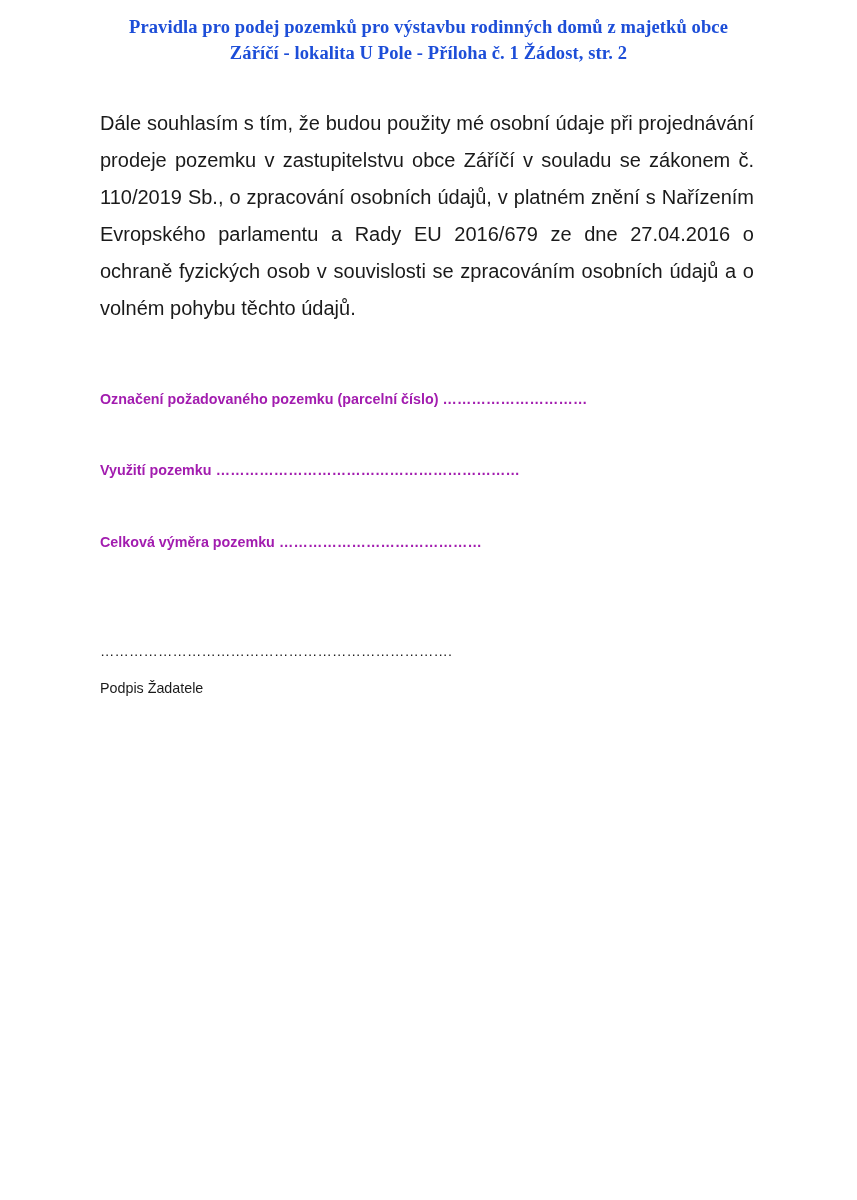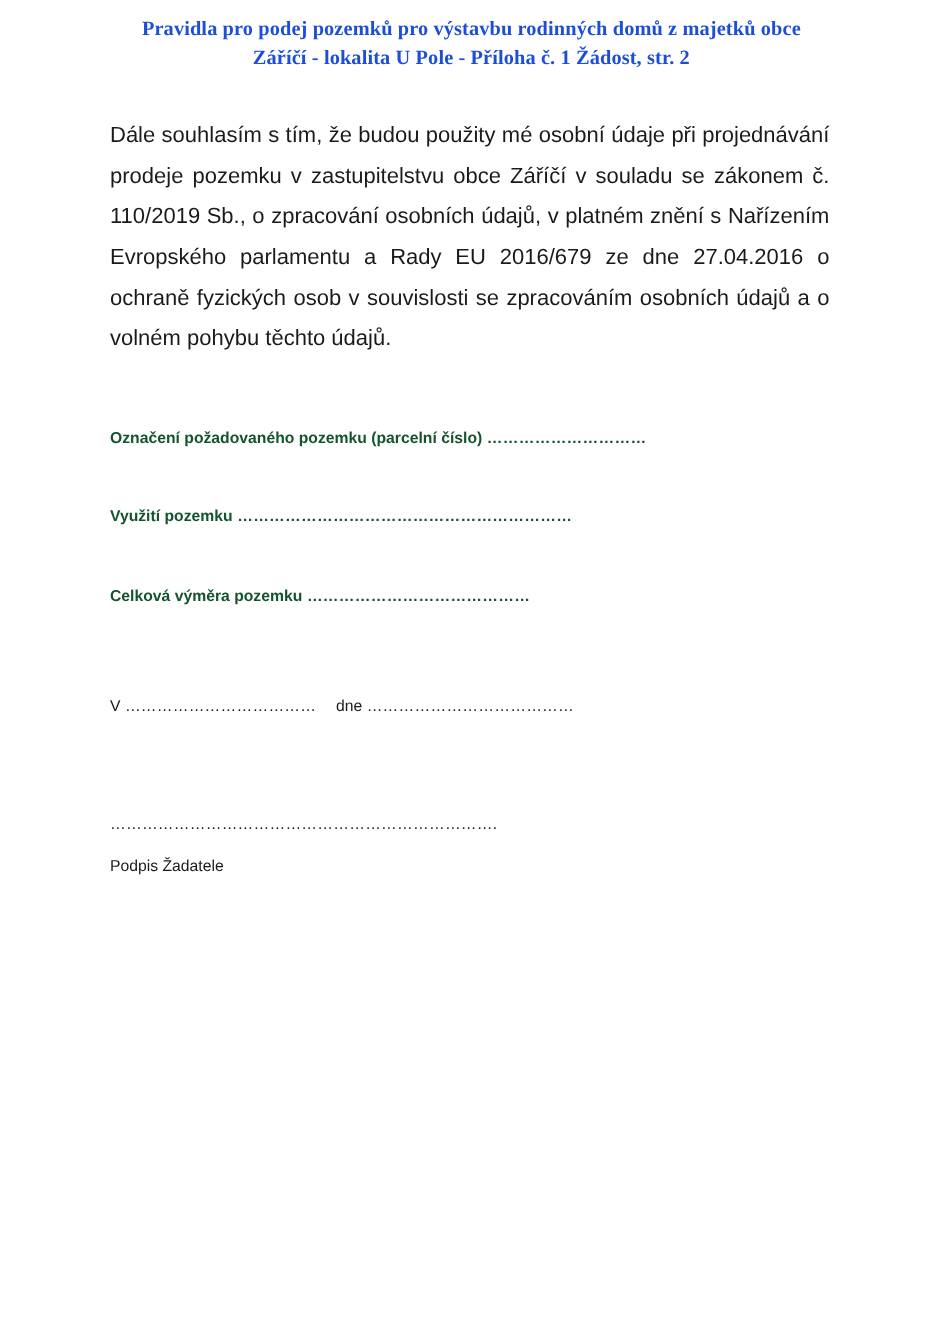--- a/index.html
+++ b/index.html
@@ -44,21 +44,21 @@
     line-height: 1.85;
     text-align: justify;
     text-justify: inter-word;
     color: #1a1a1a;
   }
   .field-block {
     margin-top: 46px;
     font-size: 14.3px;
     font-weight: bold;
     line-height: 1.8;
-    color: #14532d;
+    color: #a21caf;
   }
   .field-block.first {
     margin-top: 60px;
   }
   .plain-block {
     margin-top: 74px;
     font-size: 14.3px;
     line-height: 1.8;
     font-weight: normal;
     color: #1a1a1a;
@@ -104,25 +104,20 @@
     </div>
 
     <div class="field-block">
       <span>Využití pozemku</span><span class="dots"> ………………………………………………………</span>
     </div>
 
     <div class="field-block">
       <span>Celková výměra pozemku</span><span class="dots"> ……………………………………</span>
     </div>
 
-    <div class="plain-block">
-      <span>V</span>
-      <span class="dots">………………………………</span><span class="gap"></span><span>dne</span>
-      <span class="dots">…………………………………</span>
-    </div>
 
     <div class="sign-block">
       <span class="sign-dots">……………………………………………………………….</span>
       <span class="sign-label">Podpis Žadatele</span>
     </div>
 
   </div>
 </div>
 
 </body></html>

